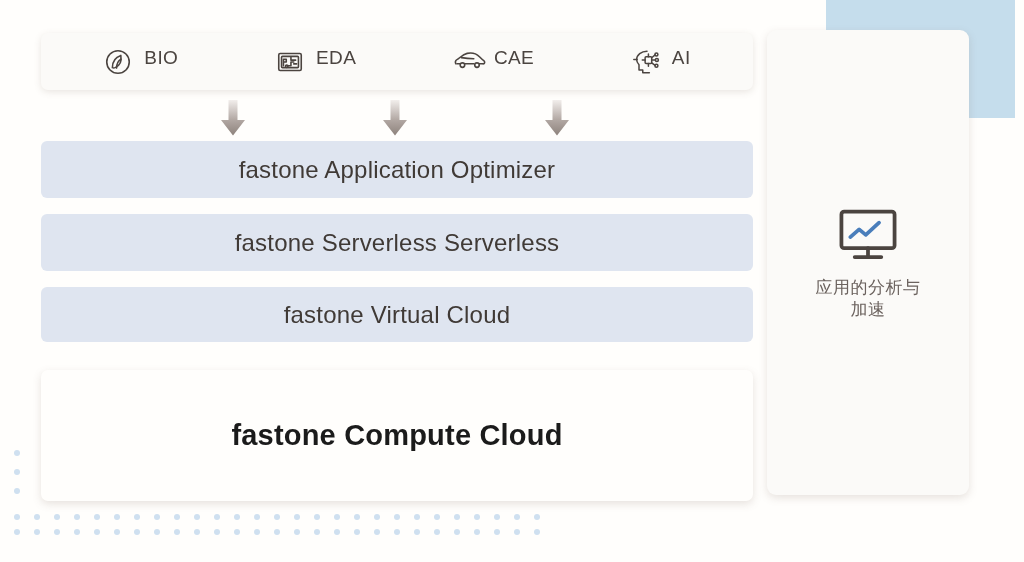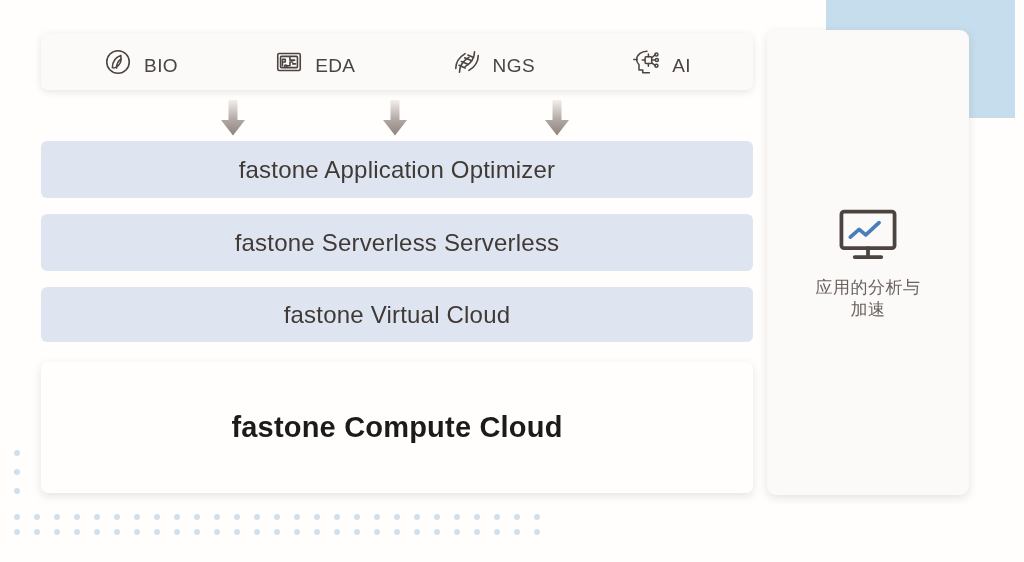--- a/index.html
+++ b/index.html
@@ -22,21 +22,21 @@
   .dot{position:absolute;width:6px;height:6px;border-radius:50%;background:#cfe0f0;}
 
   
   .topbar{
     position:absolute;left:41px;top:33px;width:712px;height:57px;
     background:#fbfaf8;border-radius:7px;
     box-shadow:0 2px 7px rgba(120,100,90,0.16);
     display:flex;align-items:center;justify-content:space-around;
     padding:0 14px;box-sizing:border-box;
   }
-  .domain{display:flex;align-items:flex-end;gap:11px;}
+  .domain{display:flex;align-items:flex-start;gap:11px;}
   .domain .glyph{width:30px;height:30px;display:block;}
   .domain .dlabel{
     font-size:19px;color:#4b4440;letter-spacing:.4px;
     font-family:"Liberation Sans","DejaVu Sans",sans-serif;
   }
 
   
   .arrow{position:absolute;width:30px;height:36px;}
 
   
@@ -48,21 +48,21 @@
   .band-label{
     font-size:24px;color:#403a36;letter-spacing:.2px;
     font-family:"Liberation Sans","DejaVu Sans",sans-serif;
   }
   .band1{top:141px;height:57px;}
   .band2{top:214px;height:57px;}
   .band3{top:287px;height:55px;}
 
   
   .basecard{
-    position:absolute;left:41px;top:362px;width:712px;height:131px;
+    position:absolute;left:41px;top:370px;width:712px;height:131px;
     background:#fffefc;border-radius:7px;
     box-shadow:0 3px 9px rgba(120,100,90,0.18);
     display:flex;align-items:center;justify-content:center;
   }
   .basecard-label{
     font-size:29px;font-weight:bold;color:#1b1b1b;letter-spacing:.2px;
     font-family:"Liberation Sans","DejaVu Sans",sans-serif;
   }
 
   
@@ -173,33 +173,33 @@
           <path d="M9 13h3v3H9zM9 16v4"></path>
           <path d="M13 20h4v-4h3"></path>
           <circle cx="12.5" cy="20.5" r="1.3"></circle>
           <path d="M17 11v3h5"></path>
           <path d="M20 18h3"></path>
         </svg>
       </span>
       <span class="dlabel">EDA</span>
     </div>
 
-
-    <div class="domain">
-      <span class="glyph">
-        <svg viewBox="0 0 32 32" width="30" height="30" fill="none" stroke="#4b4440" stroke-width="1.7" stroke-linecap="round" stroke-linejoin="round">
-          <path d="M8 27c0-8 5-13 10-16"></path>
-          <path d="M4 23c0-8 5-13 10-16"></path>
-          <path d="M24 5c0 8-5 13-10 16"></path>
-          <path d="M28 9c0 8-5 13-10 16"></path>
-          <path d="M7.5 19.5l6.5 3M10 15.5l7 3M13.5 11.5l7 3M17 8.5l6 2.6"></path>
-        </svg>
-      </span>
-      <span class="dlabel">NGS</span>
-    </div>
+    <div class="domain">
+      <span class="glyph">
+        <svg viewBox="0 0 36 24" width="34" height="26" fill="none" stroke="#4b4440" stroke-width="1.7" stroke-linecap="round" stroke-linejoin="round">
+          <path d="M3 16c-.8-1.5-.6-3.5 1.2-4.4C7 10.2 10 6 15 5c5-1 10 .5 13 3.5 2 2 3.5 3.4 4.6 4.2 1.4 1 1.2 3.3-.6 3.3"></path>
+          <path d="M4.2 16h3M13 16h9M28 16h4"></path>
+          <circle cx="10" cy="17.4" r="2.4"></circle>
+          <circle cx="25.4" cy="17.4" r="2.4"></circle>
+          <path d="M9 9.5c4 .8 8 1.2 13 1.2"></path>
+        </svg>
+      </span>
+      <span class="dlabel">CAE</span>
+    </div>
+
 
     <div class="domain">
       <span class="glyph">
         <svg viewBox="0 0 34 30" width="32" height="29" fill="none" stroke="#4b4440" stroke-width="1.6" stroke-linecap="round" stroke-linejoin="round">
           <path d="M17 4c-6 0-11 4-11 9 0 3 1.5 4.5 2.5 5.5V24h4v3h7"></path>
           <path d="M6.5 13H3"></path>
           <rect x="15" y="10" width="7" height="7" rx="1"></rect>
           <path d="M18.5 10V7M18.5 17v3M22 13.5h3.5M15 13.5h-3"></path>
           <circle cx="27.5" cy="13.5" r="1.6"></circle>
           <circle cx="27" cy="7.5" r="1.6"></circle>

